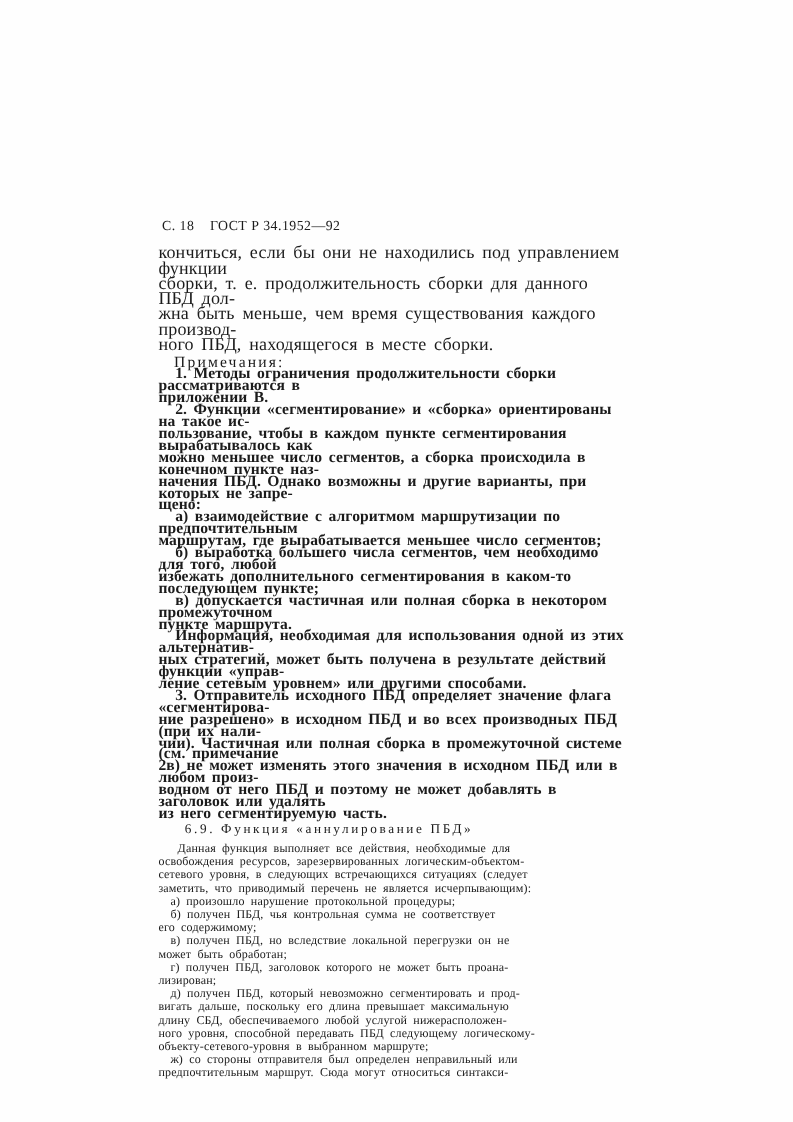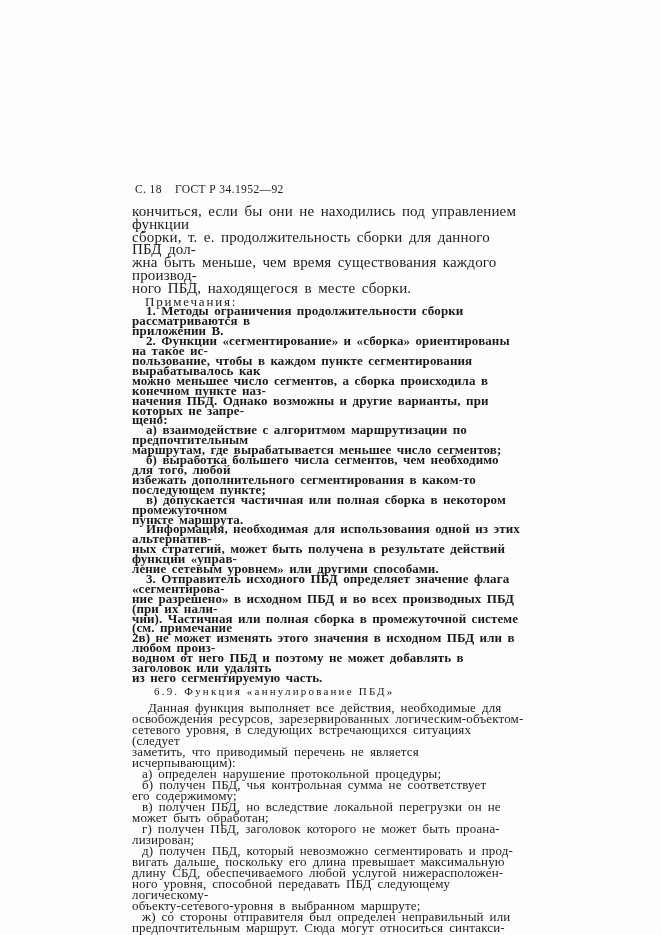--- a/index.html
+++ b/index.html
@@ -58,21 +58,21 @@
   .section-heading {
     font-size: 11px;
     line-height: 13px;
     letter-spacing: 2.2px;
     text-indent: 22px;
     margin-top: 2px;
     margin-bottom: 4px;
     white-space: nowrap;
   }
   .sec {
-    font-size: 13px;
+    font-size: 10px;
     line-height: 11px;
     word-spacing: 2.5px;
     letter-spacing: 0.15px;
   }
   .ind-para { text-indent: 16px; }
   .ind-item { text-indent: 10px; }
 </style>
 </head>
 <body>
 
@@ -113,21 +113,21 @@
 2в) не может изменять этого значения в исходном ПБД или в любом произ-
 водном от него ПБД и поэтому не может добавлять в заголовок или удалять
 из него сегментируемую часть.</p>
 
   <p class="section-heading">6.9. Функция «аннулирование ПБД»</p>
 
   <p class="sec ind-para">Данная функция выполняет все действия, необходимые для
 освобождения ресурсов, зарезервированных логическим-объектом-
 сетевого уровня, в следующих встречающихся ситуациях (следует
 заметить, что приводимый перечень не является исчерпывающим):</p>
-  <p class="sec ind-item">а) определен нарушение протокольной процедуры;</p>
+  <p class="sec ind-item">а) произошло нарушение протокольной процедуры;</p>
   <p class="sec ind-item">б) получен ПБД, чья контрольная сумма не соответствует
 его содержимому;</p>
   <p class="sec ind-item">в) получен ПБД, но вследствие локальной перегрузки он не
 может быть обработан;</p>
   <p class="sec ind-item">г) получен ПБД, заголовок которого не может быть проана-
 лизирован;</p>
   <p class="sec ind-item">д) получен ПБД, который невозможно сегментировать и прод-
 вигать дальше, поскольку его длина превышает максимальную
 длину СБД, обеспечиваемого любой услугой нижерасположен-
 ного уровня, способной передавать ПБД следующему логическому-

